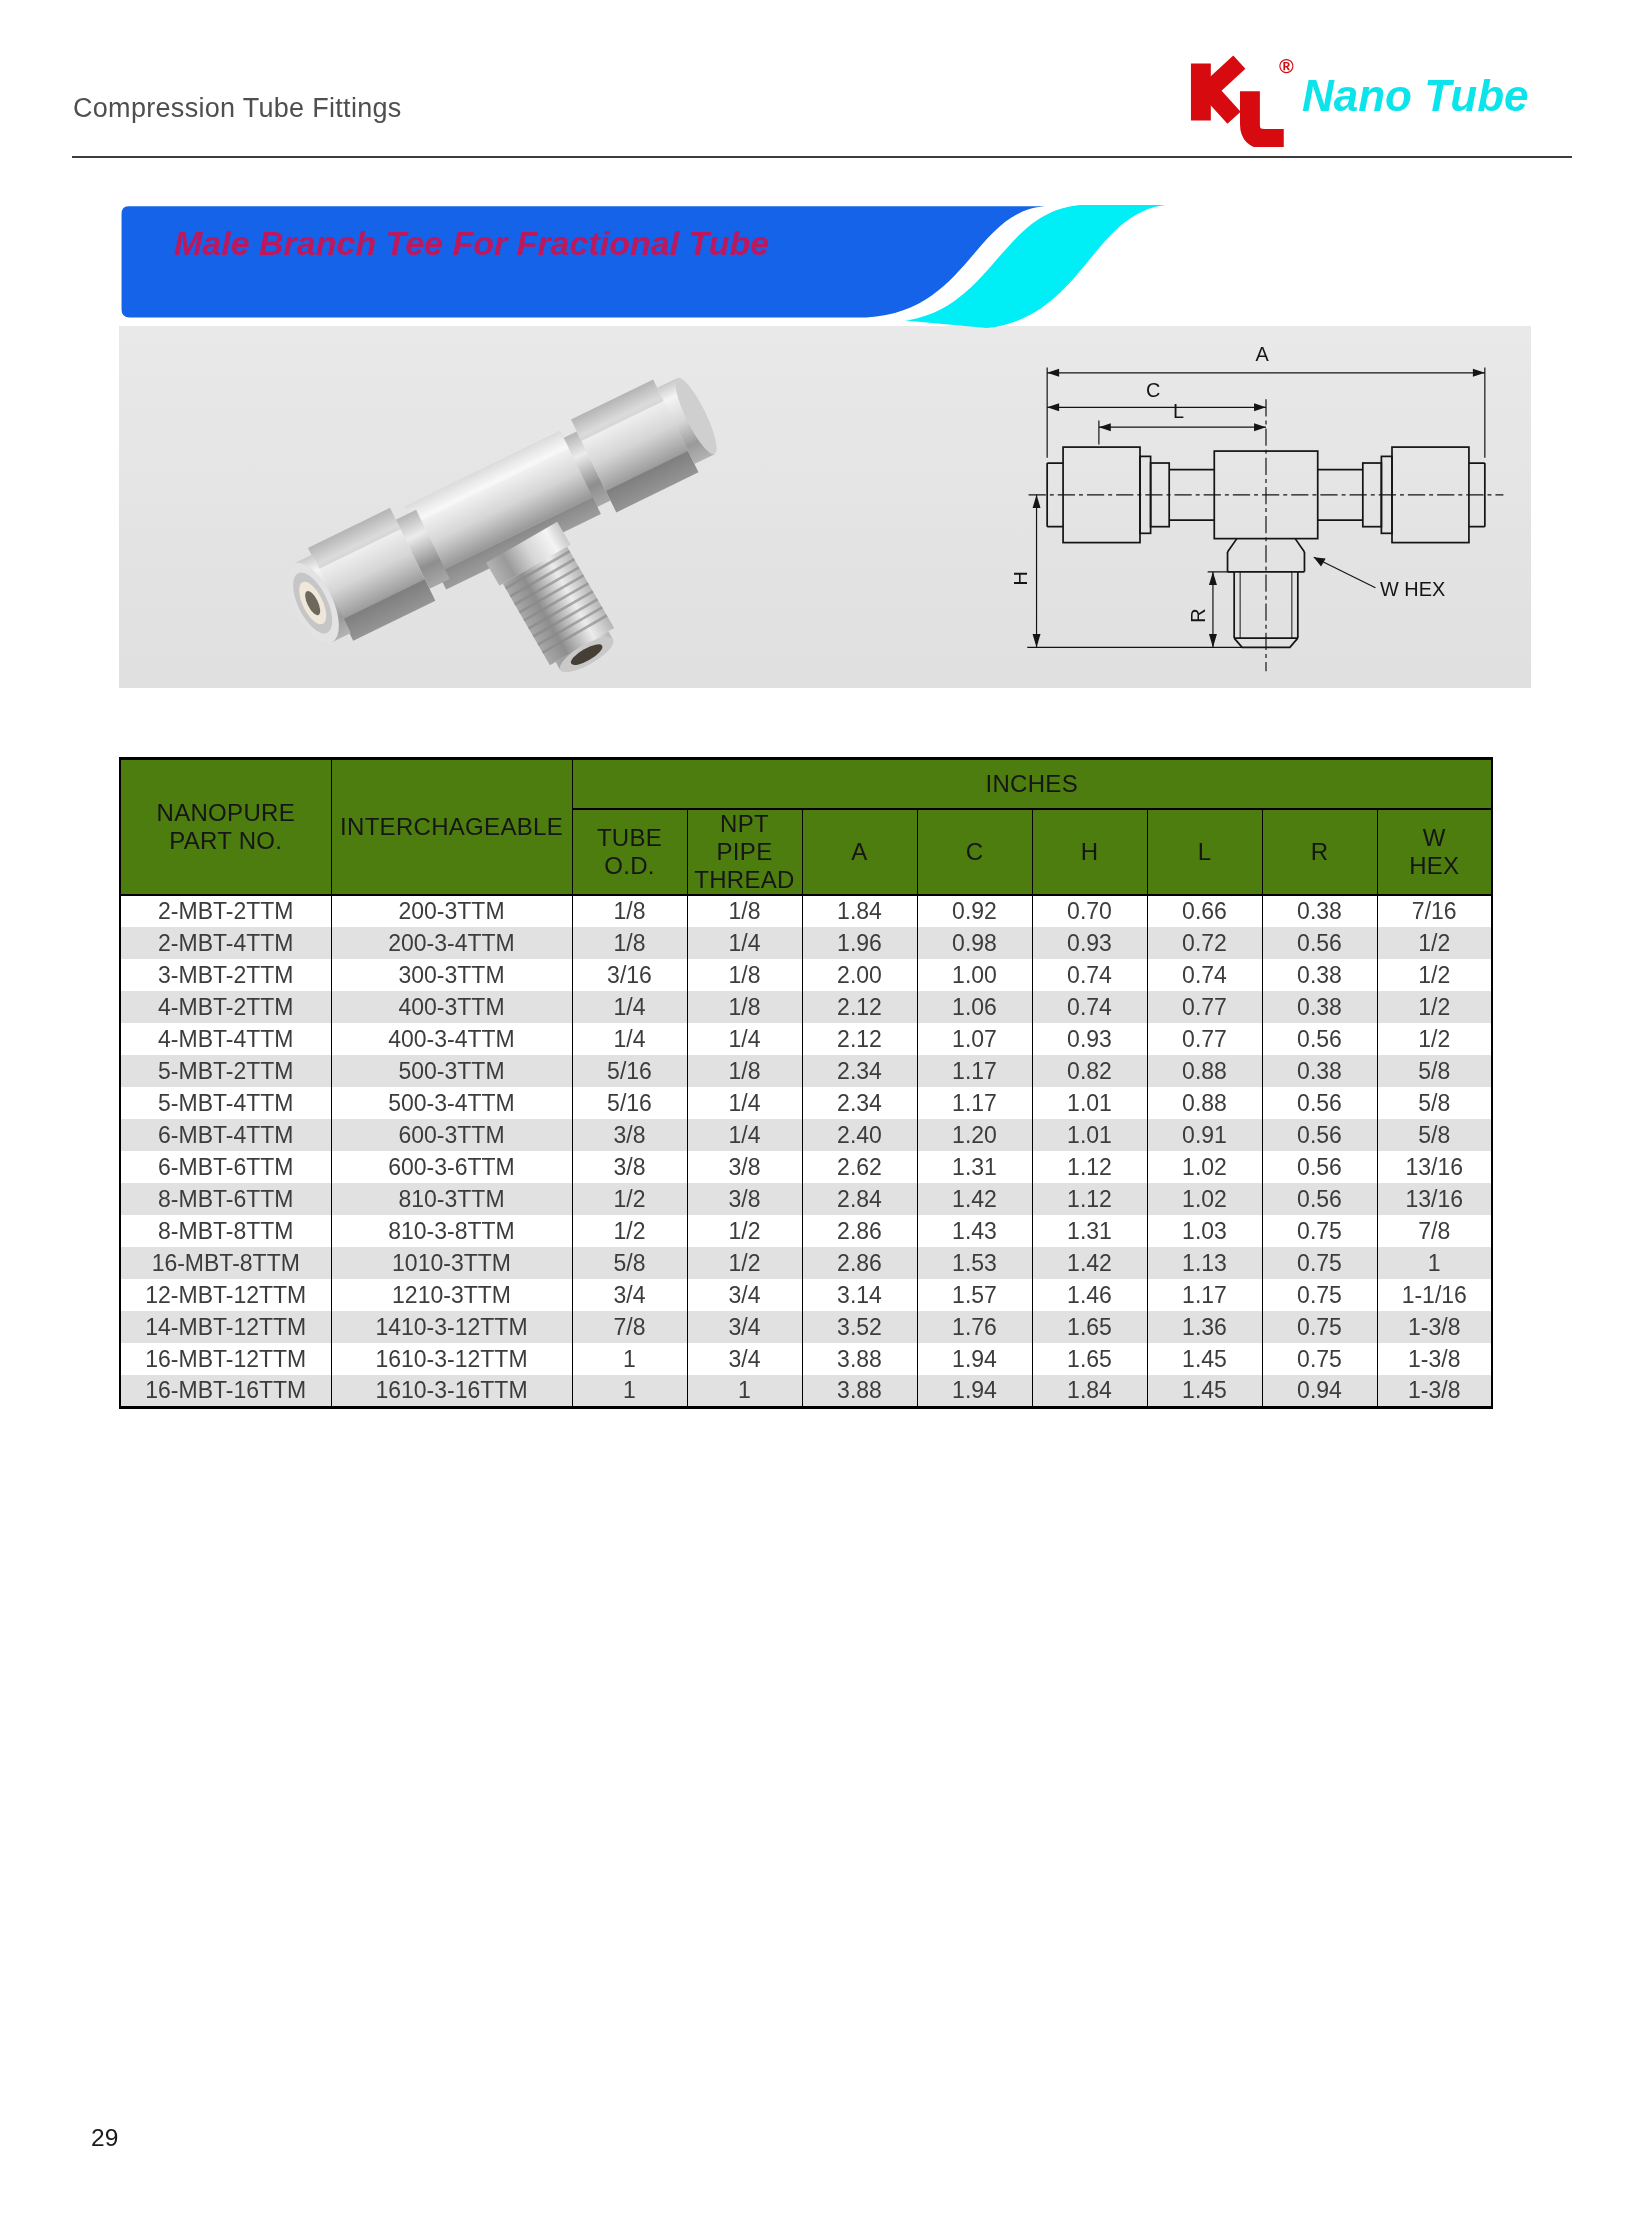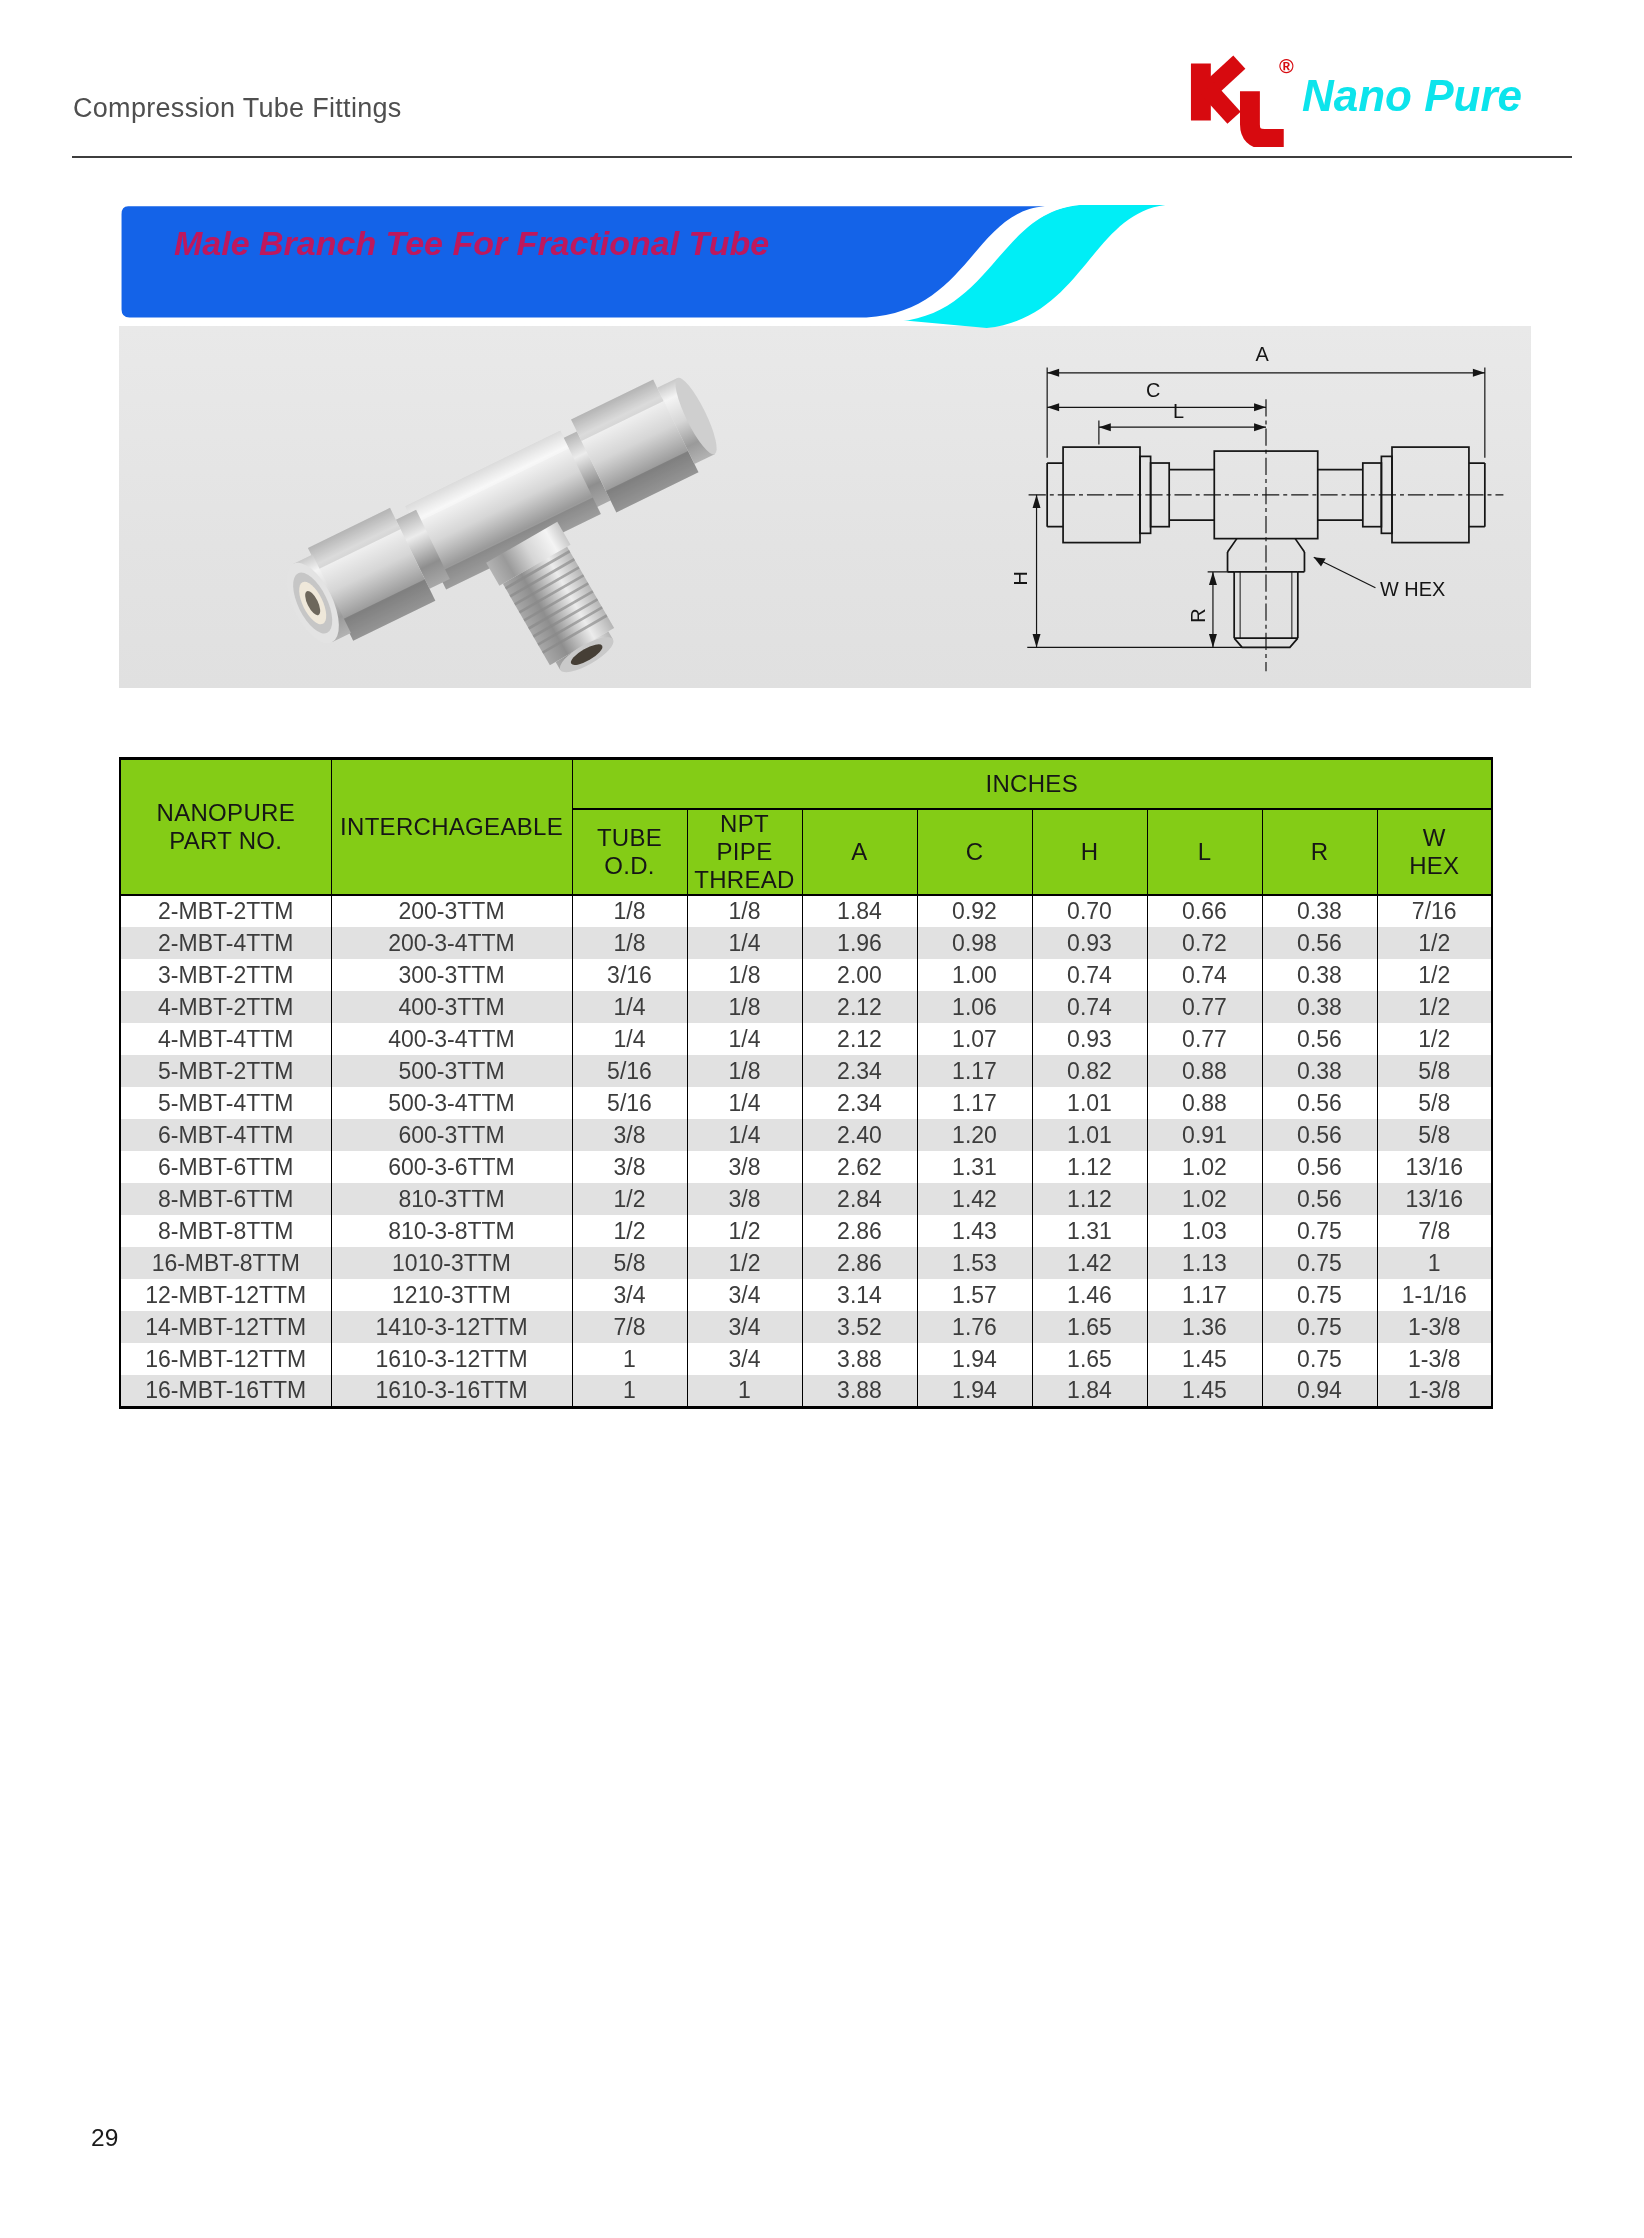--- a/index.html
+++ b/index.html
@@ -25,21 +25,21 @@
 
   .photo-box{left:225px; top:318px; width:563px; height:371px;}
   .drawing-box{left:1014px; top:321px; width:504px; height:355px;}
 
   
   table.spec{position:absolute; left:119px; top:757px; border-collapse:collapse; table-layout:fixed;
              background:#ffffff; border:2px solid #000;}
   table.spec{border-top-width:3.3px; border-bottom-width:3.3px;}
   table.spec th, table.spec td{border-left:1.3px solid #000; border-right:1.3px solid #000; text-align:center;
              vertical-align:middle; padding:0; font-weight:400;}
-  table.spec thead th{background:#84cc16; color:#161616; font-size:24px; letter-spacing:0.3px;}
+  table.spec thead th{background:#4d7c0f; color:#161616; font-size:24px; letter-spacing:0.3px;}
   table.spec thead tr.r1 th{border-bottom:2px solid #000;}
   table.spec thead th.span2{border-bottom:2.7px solid #000;}
   table.spec thead tr.r2 th{border-bottom:2.7px solid #000;}
   table.spec thead tr.r1{height:50px;}
   table.spec thead tr.r2{height:83px;}
   table.spec tbody tr{height:32px;}
   table.spec tbody td{font-size:23px; color:#3c3c3c; border-top:none; border-bottom:none;}
   table.spec tbody tr:nth-child(even){background:#e1e1e1;}
   .hline{line-height:1.18;}
 
@@ -56,21 +56,21 @@
 <div class="abs logo-wrap">
   <svg class="logo-kl" width="116" height="93" viewBox="0 0 175 140">
     <g stroke="#d70a0f" fill="none">
       <path d="M30 14 V100" stroke-width="30"></path>
       <path d="M88 12 L38 58" stroke-width="27"></path>
       <path d="M40 52 L80 96" stroke-width="27"></path>
       <path d="M104 56 L104 106 Q104 128 126 128 L155 128" stroke-width="30" stroke-linejoin="round"></path>
     </g>
   </svg>
   <span class="logo-reg">®</span>
-  <span class="logo-brand">Nano Pure</span>
+  <span class="logo-brand">Nano Tube</span>
 </div>
 
 <div class="abs gray-box"></div>
 
 <svg class="abs banner" viewBox="0 0 1620 192">
 
   <path d="M1449 0 C1330 10 1316 160 1178 174 L1310 186 C1455 170 1468 14 1580 0 Z" fill="#00eef6"></path>
 
   <path d="M1401 0 C1292 8 1284 164 1130 174 L1178 176 C1318 162 1330 10 1451 0 Z" fill="#ffffff"></path>
 

